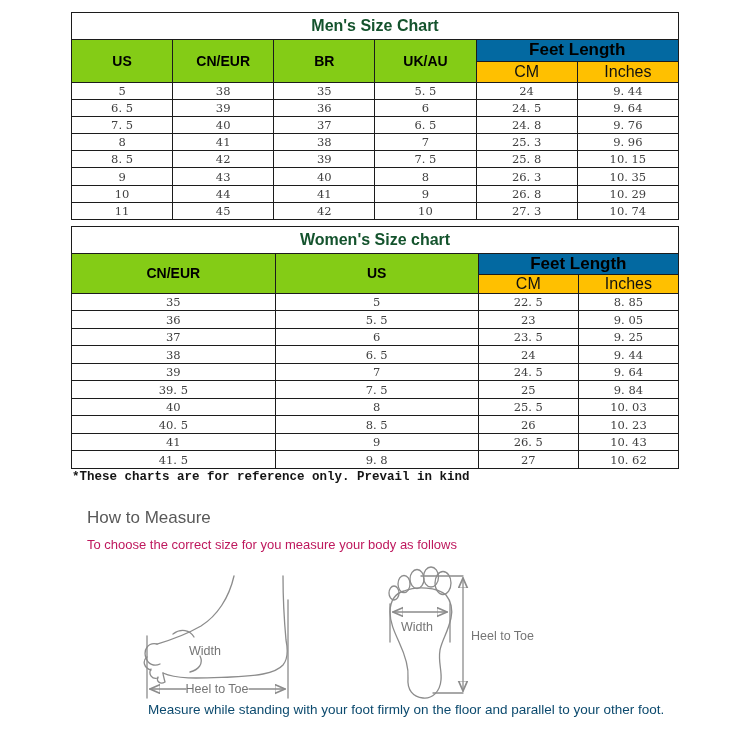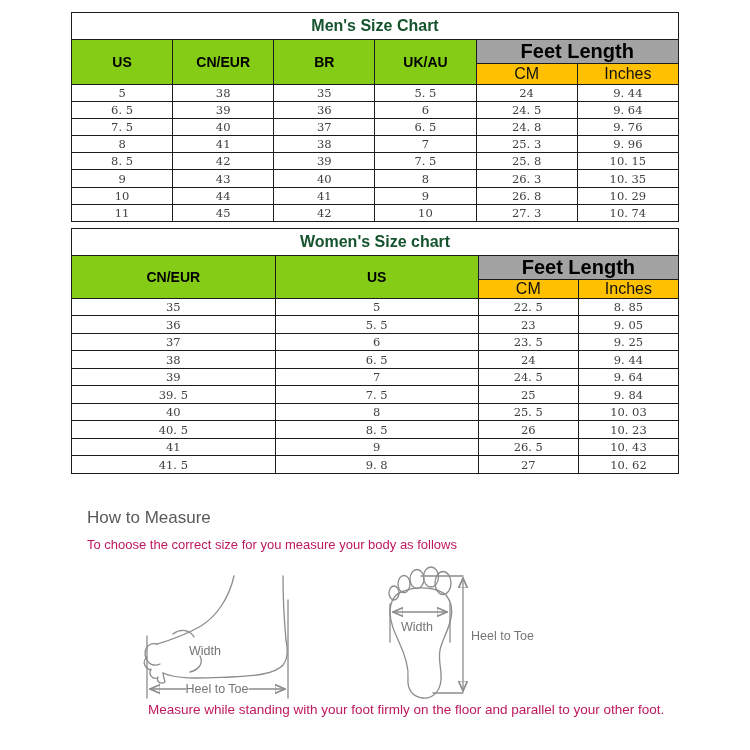--- a/index.html
+++ b/index.html
@@ -6,41 +6,41 @@
   body{
     width:750px;height:750px;position:relative;overflow:hidden;
     background:#ffffff;font-family:"Liberation Sans",sans-serif;
   }
   .tables-wrap{position:absolute;left:71px;top:12px;width:608px;}
   table{border-collapse:collapse;width:100%;table-layout:fixed;}
   td,th{border:1px solid #1c1c1c;text-align:center;vertical-align:middle;padding:0;overflow:hidden;}
   .chart-title th{background:#ffffff;color:#14532d;font-size:16px;font-weight:bold;height:26px;}
   th.col-head{background:#84cc16;color:#000;font-size:14px;font-weight:bold;}
   .men-table th.col-head.span2{height:42px;}
-  th.feet-head{background:#a3a3a3;color:#000;font-size:20px;font-weight:bold;height:20px;}
+  th.feet-head{background:#0369a1;color:#000;font-size:17px;font-weight:bold;height:20px;}
   th.sub-head{background:#FFC000;color:#111;font-size:16px;font-weight:normal;height:20px;}
   .women-table th.feet-head{height:17px;}
   .women-table th.sub-head{height:17px;}
   tbody td{
     font-family:"DejaVu Serif","Liberation Serif",serif;
     font-size:11.5px;color:#404040;height:16.1px;line-height:16px;
   }
   .women-table tbody td{height:16.5px;}
   .women-table{margin-top:6px;}
   .notes{position:absolute;left:72px;top:467px;
     font-family:"Liberation Mono",monospace;font-weight:bold;
     font-size:12.5px;color:#141414;line-height:20px;white-space:nowrap;}
   .howto-heading{position:absolute;left:87px;top:508px;font-size:17px;color:#595959;}
   .howto-sub{position:absolute;left:87px;top:537px;font-size:13px;color:#be185d;}
   .diagram{position:absolute;}
   .diagram path,.diagram line,.diagram ellipse{fill:none;stroke:#8c8c8c;stroke-width:1.3;stroke-linecap:round;}
   .diagram text{fill:#757575;font-size:12.5px;font-family:"Liberation Sans",sans-serif;stroke:none;}
   #side-foot{left:143px;top:570px;}
   #top-foot{left:385px;top:560px;}
-  .caption{position:absolute;left:148px;top:702px;font-size:13.5px;color:#be185d;white-space:nowrap;}
+  .caption{position:absolute;left:148px;top:702px;font-size:13.5px;color:#0c4a6e;white-space:nowrap;}
 </style>
 </head>
 <body>
 
 <div class="tables-wrap">
 
   <table class="men-table">
     <colgroup>
       <col style="width:16.66%">
         <col style="width:16.66%">
@@ -214,20 +214,21 @@
           <td>9. 8</td>
           <td>27</td>
           <td>10. 62</td>
         </tr>
       </tbody>
   </table>
 
 </div>
 
 <div class="notes">
+  <div>*These charts are for reference only. Prevail in kind</div>
 </div>
 
 <div class="howto-heading">How to Measure</div>
 <div class="howto-sub">To choose the correct size for you measure your body as follows</div>
 
 <svg id="side-foot" class="diagram" width="152" height="134" viewBox="0 0 152 134">
   <defs>
     <marker id="ah" markerWidth="9" markerHeight="8" refX="8" refY="3.5" orient="auto-start-reverse">
       <path d="M0,0 L8,3.5 L0,7 z" fill="#8c8c8c" stroke="none"></path>
     </marker>

